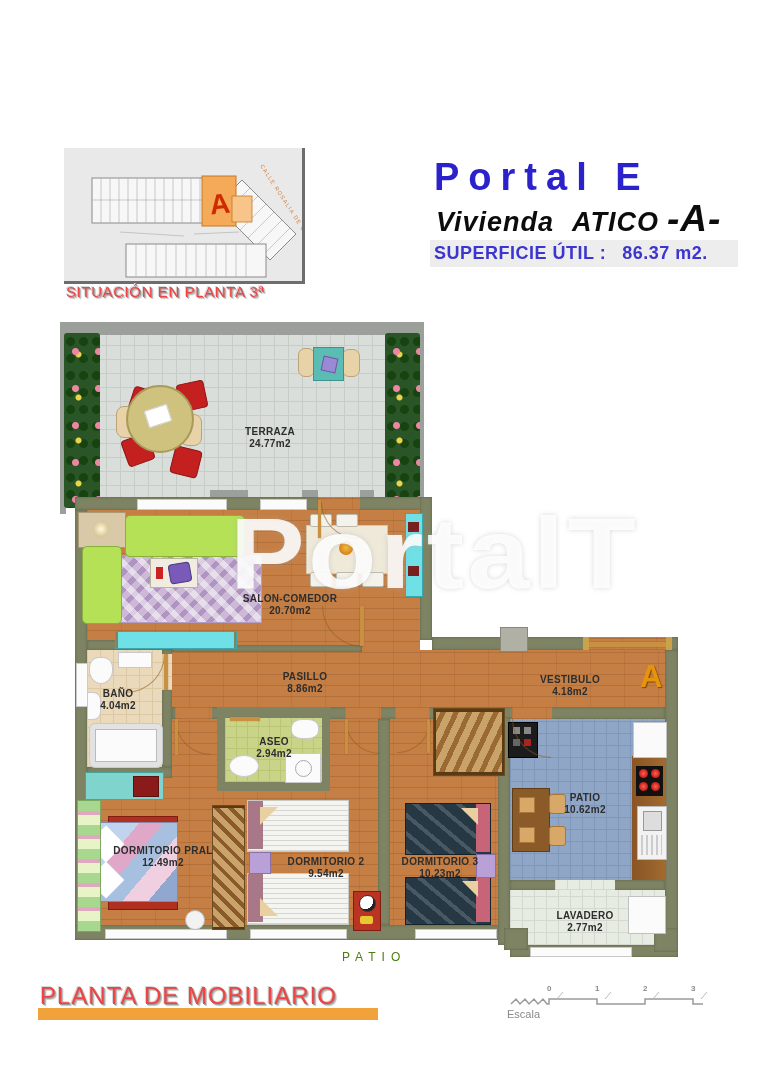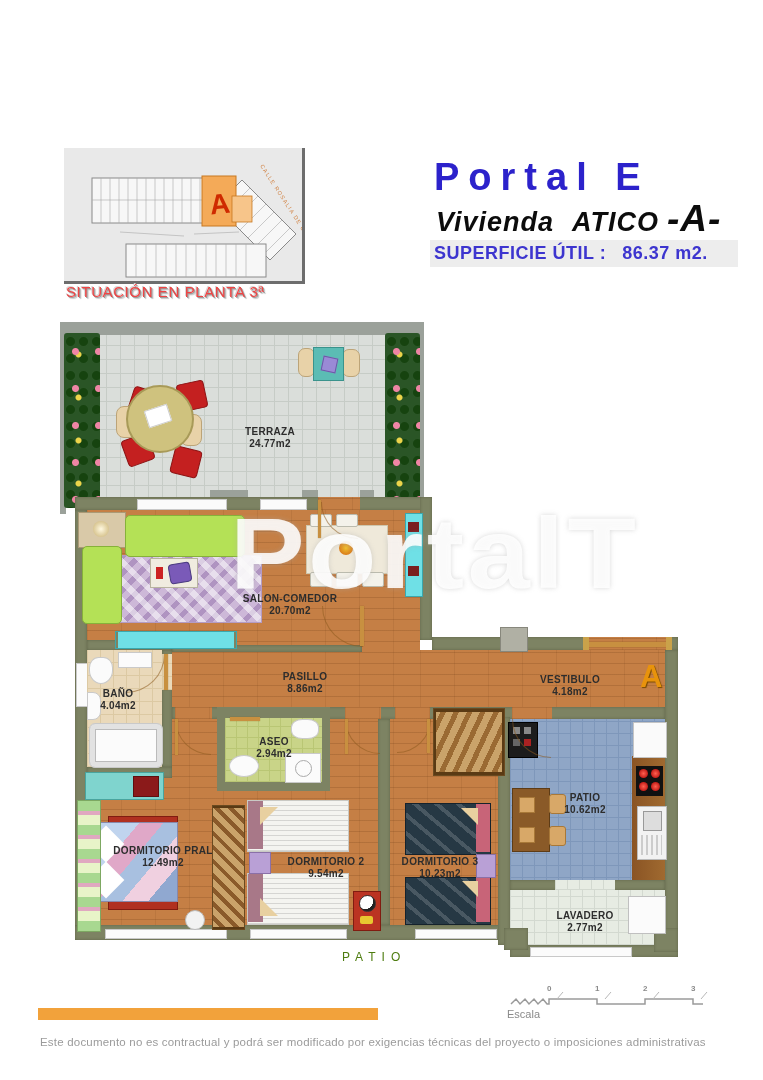--- a/index.html
+++ b/index.html
@@ -373,31 +373,31 @@
     <div class="abs rlabel" style="left:460px;top:356px;width:100px;">
       <span class="lbl2">VESTIBULO</span>
       <span class="lbl2">4.18m2</span>
     </div>
     <div class="abs" style="left:580px;top:341px;font-size:31px;font-weight:bold;color:#e8930c;text-shadow:1px 1px 1px #7a4a00;z-index:42;">A</div>
 
     <div class="abs watermark" style="left:170px;top:185px;">PortalT</div>
     <div class="abs patio" style="left:282px;top:632px;">PATIO</div>
   </div>
 
+  <div class="abs emboss" style="left:40px;top:982px;font-size:24px;letter-spacing:1px;">PLANTA DE MOBILIARIO</div>
   <div class="abs" style="left:38px;top:1008px;width:340px;height:12px;background:#f2a23b;"></div>
 
   <div class="abs" style="left:505px;top:982px;width:220px;height:30px;">
     <svg width="220" height="30" viewBox="0 0 220 30">
       <path d="M6,22 l5,-5 l4,5 l5,-5 l4,5 l5,-5 l4,5 l5,-5 l4,5 h2 v-5 h48 v5 h48 v-5 h48 v5 h10" fill="none" stroke="#9a9a9a" stroke-width="1.5"></path>
       <line x1="58" y1="10" x2="52" y2="17" stroke="#b8b8b8" stroke-width="1"></line>
       <line x1="106" y1="10" x2="100" y2="17" stroke="#b8b8b8" stroke-width="1"></line>
       <line x1="154" y1="10" x2="148" y2="17" stroke="#b8b8b8" stroke-width="1"></line>
       <line x1="202" y1="10" x2="196" y2="17" stroke="#b8b8b8" stroke-width="1"></line>
     </svg>
   </div>
   <span class="abs scaletick" style="left:547px;top:984px;">0</span>
   <span class="abs scaletick" style="left:595px;top:984px;">1</span>
   <span class="abs scaletick" style="left:643px;top:984px;">2</span>
   <span class="abs scaletick" style="left:691px;top:984px;">3</span>
   <div class="abs" style="left:507px;top:1008px;font-size:11px;color:#8a8a8a;">Escala</div>
 
-  <div class="abs disc" style="left:40px;top:1036px;width:690px;">Este documento no es contractual y podrá ser modificado por exigencias técnicas del proyecto o imposiciones administrativas</div>
 </div>
 
 </body></html>

